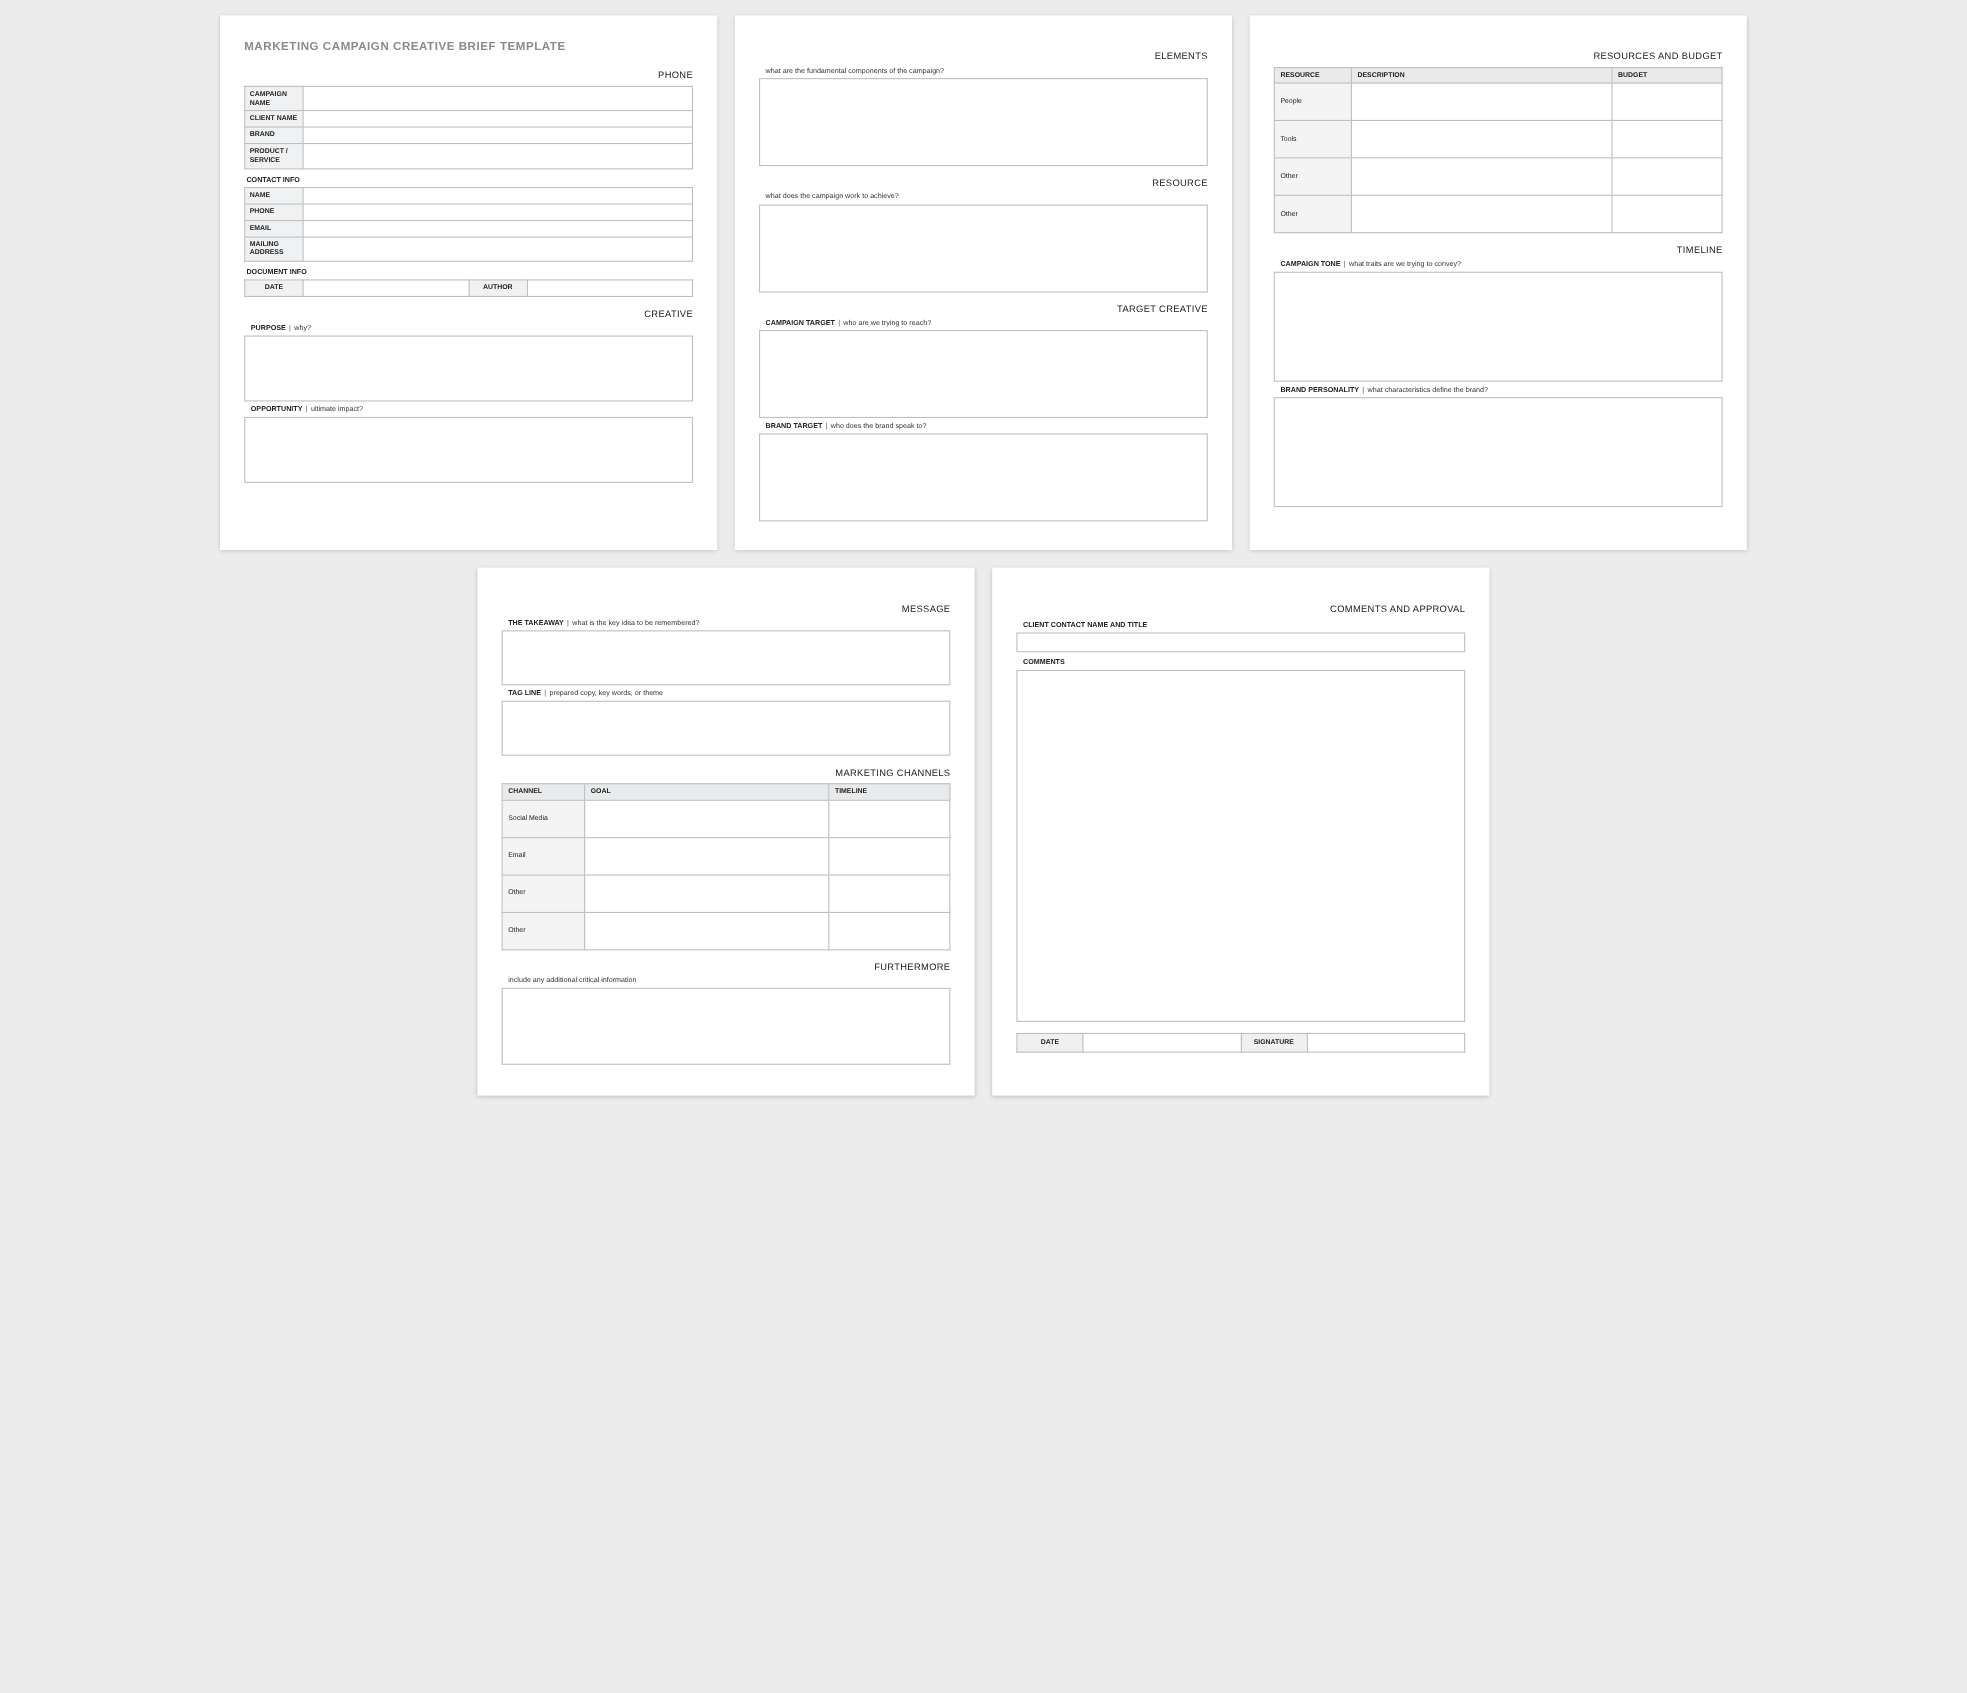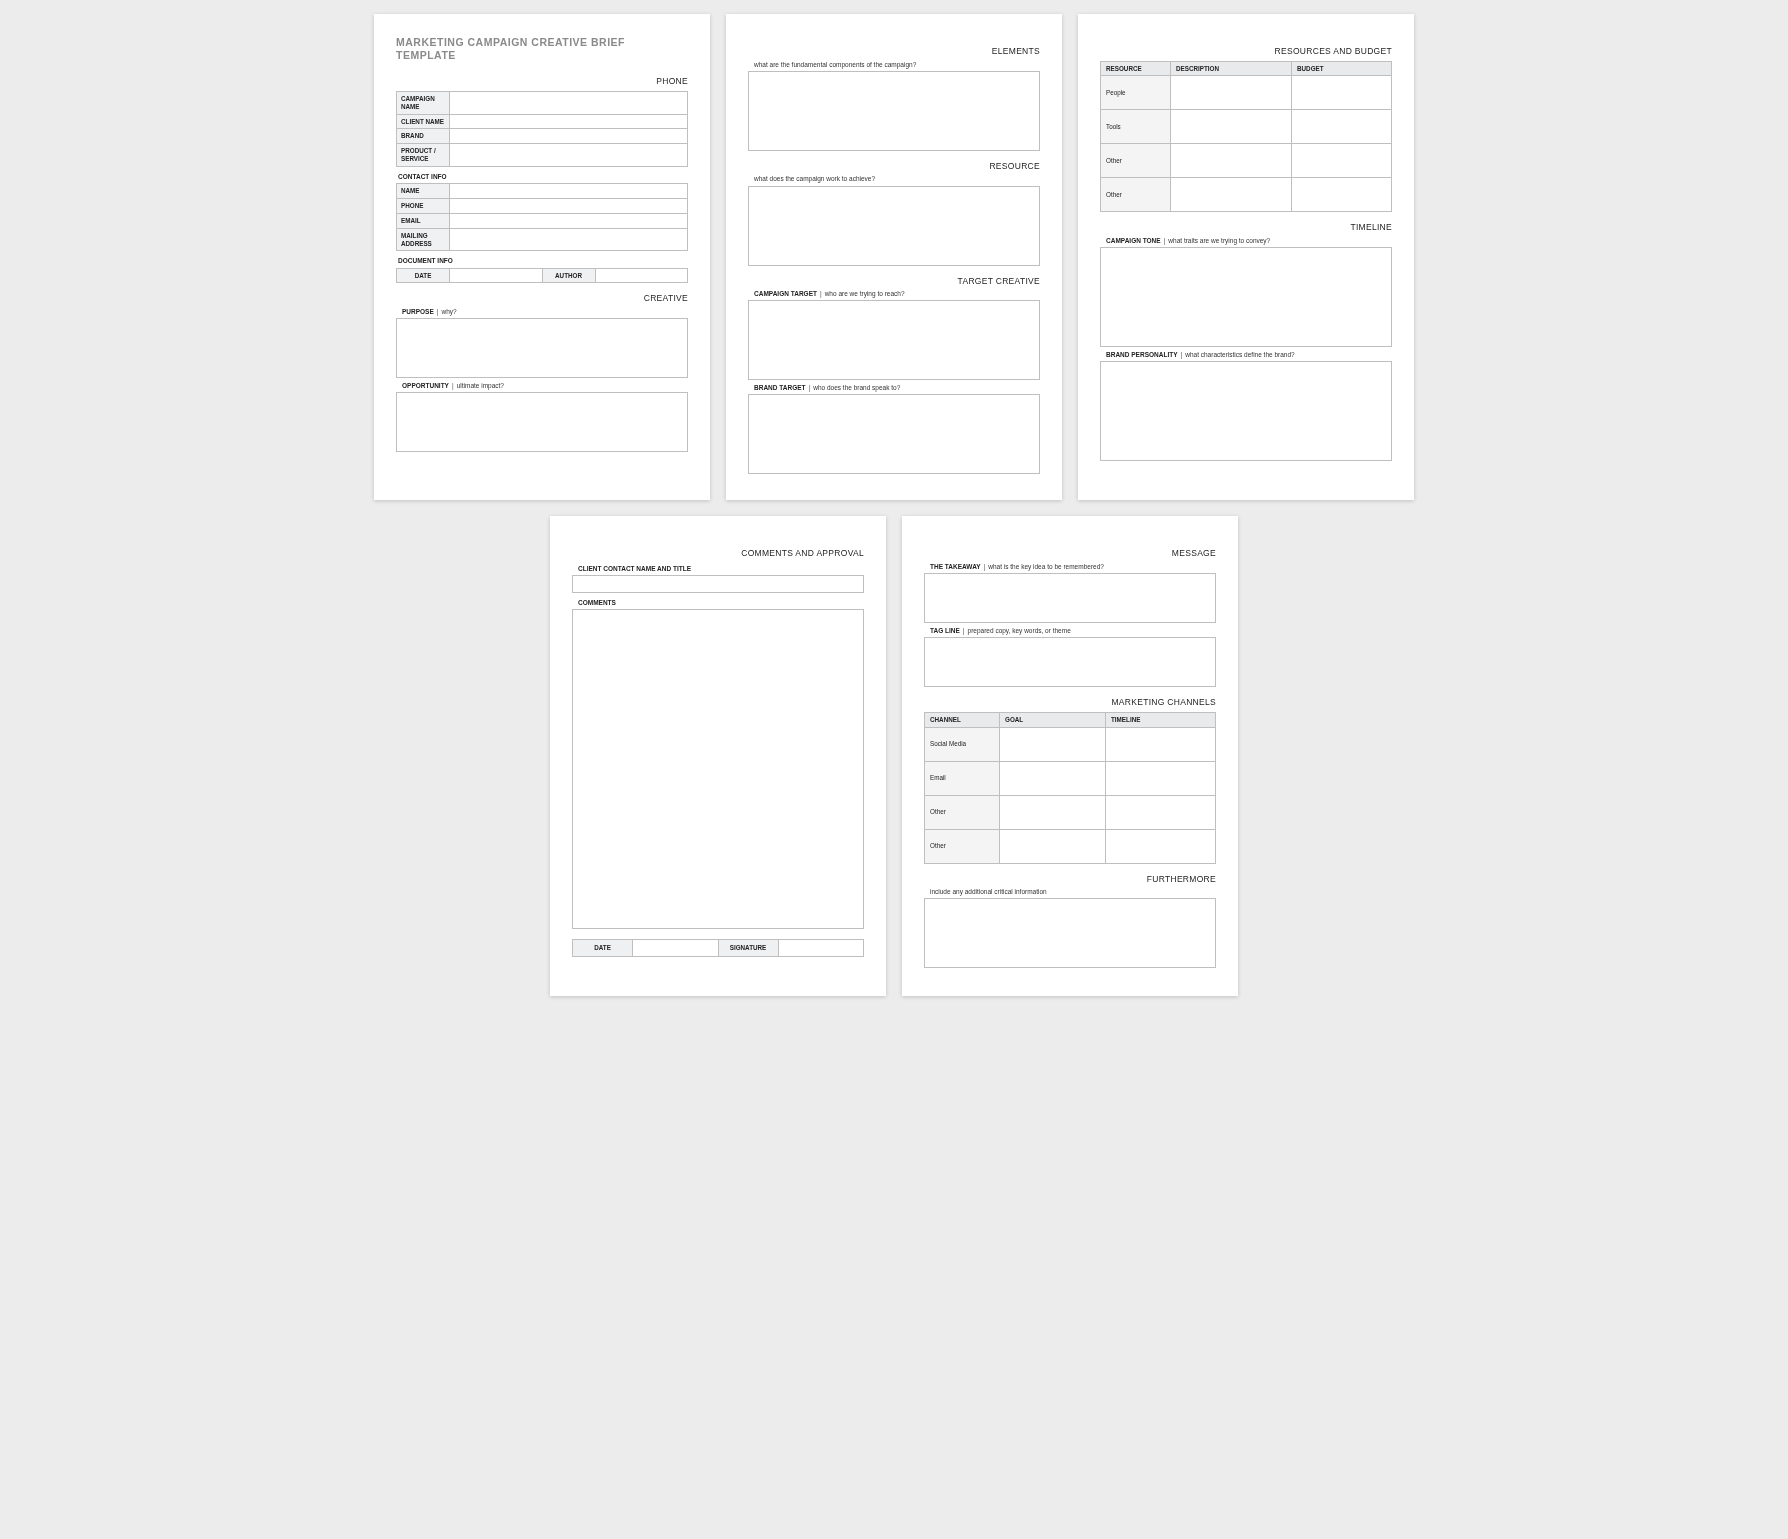--- a/index.html
+++ b/index.html
@@ -11,21 +11,21 @@
     color: #222;
   }
   .board {
     display: flex;
     flex-wrap: wrap;
     gap: 16px;
     justify-content: center;
   }
   .page {
     background: #fff;
-    width: 336px;
+    width: 452px;
     min-height: 480px;
     box-shadow: 0 1px 4px rgba(0,0,0,.18);
     padding: 22px 22px 26px 22px;
     font-size: 7px;
     line-height: 1.25;
   }
   .title-main {
     color: #8a8a8a;
     font-weight: 700;
     letter-spacing: .5px;
@@ -271,81 +271,81 @@
       <span class="lbl">BRAND PERSONALITY</span><span class="sep">|</span><span class="hint">what characteristics define the brand?</span>
     </div>
     <div class="box box-xl"></div>
   </div>
 
 </div>
 
 <div class="row2">
 
   <div class="page">
+    <div class="section-h">MESSAGE</div>
+    <div class="prompt">
+      <span class="lbl">THE TAKEAWAY</span><span class="sep">|</span><span class="hint">what is the key idea to be remembered?</span>
+    </div>
+    <div class="box" style="height:50px"></div>
+
+    <div class="prompt">
+      <span class="lbl">TAG LINE</span><span class="sep">|</span><span class="hint">prepared copy, key words, or theme</span>
+    </div>
+    <div class="box" style="height:50px"></div>
+
+    <div class="section-h">MARKETING CHANNELS</div>
+    <table class="grid">
+      <tbody>
+          <tr>
+        <th style="width:75px">CHANNEL</th>
+        <th>GOAL</th>
+        <th style="width:110px">TIMELINE</th>
+      </tr>
+      <tr>
+            <td class="rowlabel">Social Media</td>
+            <td></td>
+            <td></td>
+          </tr>
+      <tr>
+            <td class="rowlabel">Email</td>
+            <td></td>
+            <td></td>
+          </tr>
+      <tr>
+            <td class="rowlabel">Other</td>
+            <td></td>
+            <td></td>
+          </tr>
+      <tr>
+            <td class="rowlabel">Other</td>
+            <td></td>
+            <td></td>
+          </tr>
+    </tbody>
+      </table>
+
+    <div class="section-h">FURTHERMORE</div>
+    <div class="prompt"><span class="hint">include any additional critical information</span></div>
+    <div class="box" style="height:70px"></div>
+  </div>
+
+  <div class="page">
     <div class="section-h">COMMENTS AND APPROVAL</div>
 
     <div class="subhead" style="margin-left:6px">CLIENT CONTACT NAME AND TITLE</div>
     <div class="box" style="height:18px"></div>
 
     <div class="subhead" style="margin-left:6px">COMMENTS</div>
     <div class="box box-xxl"></div>
 
     <table class="sig">
       <tbody>
           <tr>
         <th>DATE</th>
         <td></td>
         <th>SIGNATURE</th>
         <td></td>
       </tr>
     </tbody>
       </table>
   </div>
 
-  <div class="page">
-    <div class="section-h">MESSAGE</div>
-    <div class="prompt">
-      <span class="lbl">THE TAKEAWAY</span><span class="sep">|</span><span class="hint">what is the key idea to be remembered?</span>
-    </div>
-    <div class="box" style="height:50px"></div>
-
-    <div class="prompt">
-      <span class="lbl">TAG LINE</span><span class="sep">|</span><span class="hint">prepared copy, key words, or theme</span>
-    </div>
-    <div class="box" style="height:50px"></div>
-
-    <div class="section-h">MARKETING CHANNELS</div>
-    <table class="grid">
-      <tbody>
-          <tr>
-        <th style="width:75px">CHANNEL</th>
-        <th>GOAL</th>
-        <th style="width:110px">TIMELINE</th>
-      </tr>
-      <tr>
-            <td class="rowlabel">Social Media</td>
-            <td></td>
-            <td></td>
-          </tr>
-      <tr>
-            <td class="rowlabel">Email</td>
-            <td></td>
-            <td></td>
-          </tr>
-      <tr>
-            <td class="rowlabel">Other</td>
-            <td></td>
-            <td></td>
-          </tr>
-      <tr>
-            <td class="rowlabel">Other</td>
-            <td></td>
-            <td></td>
-          </tr>
-    </tbody>
-      </table>
-
-    <div class="section-h">FURTHERMORE</div>
-    <div class="prompt"><span class="hint">include any additional critical information</span></div>
-    <div class="box" style="height:70px"></div>
-  </div>
-
 </div>
 
 </body></html>

